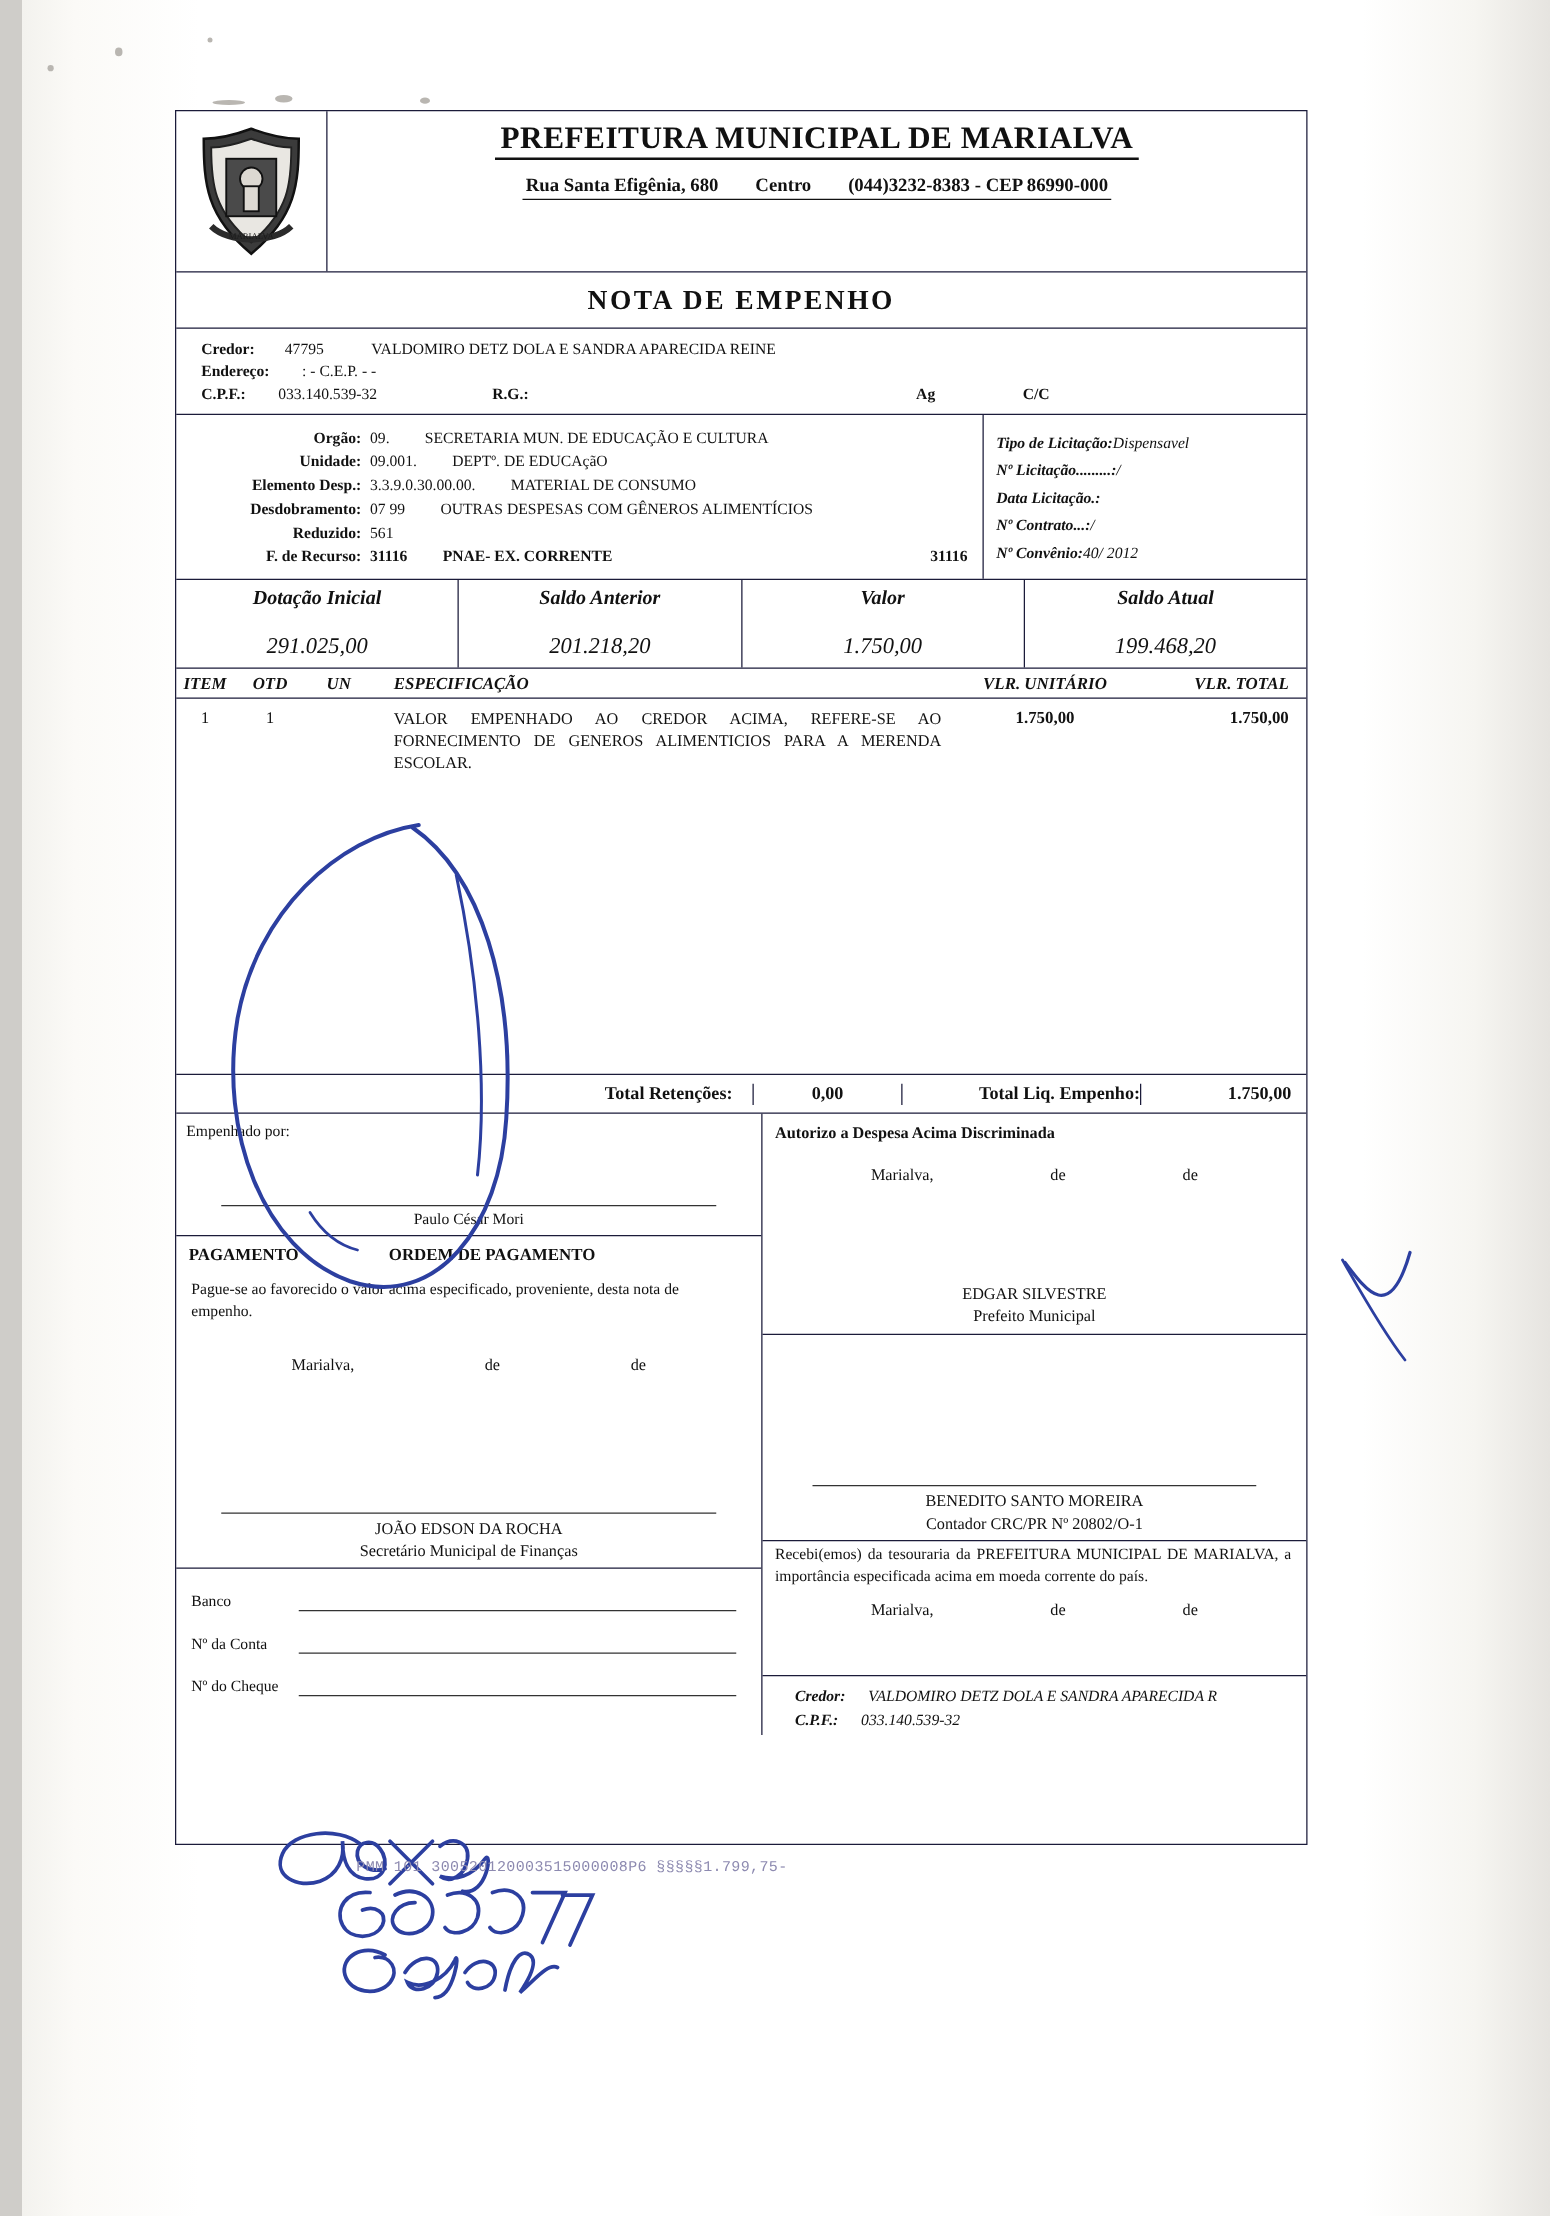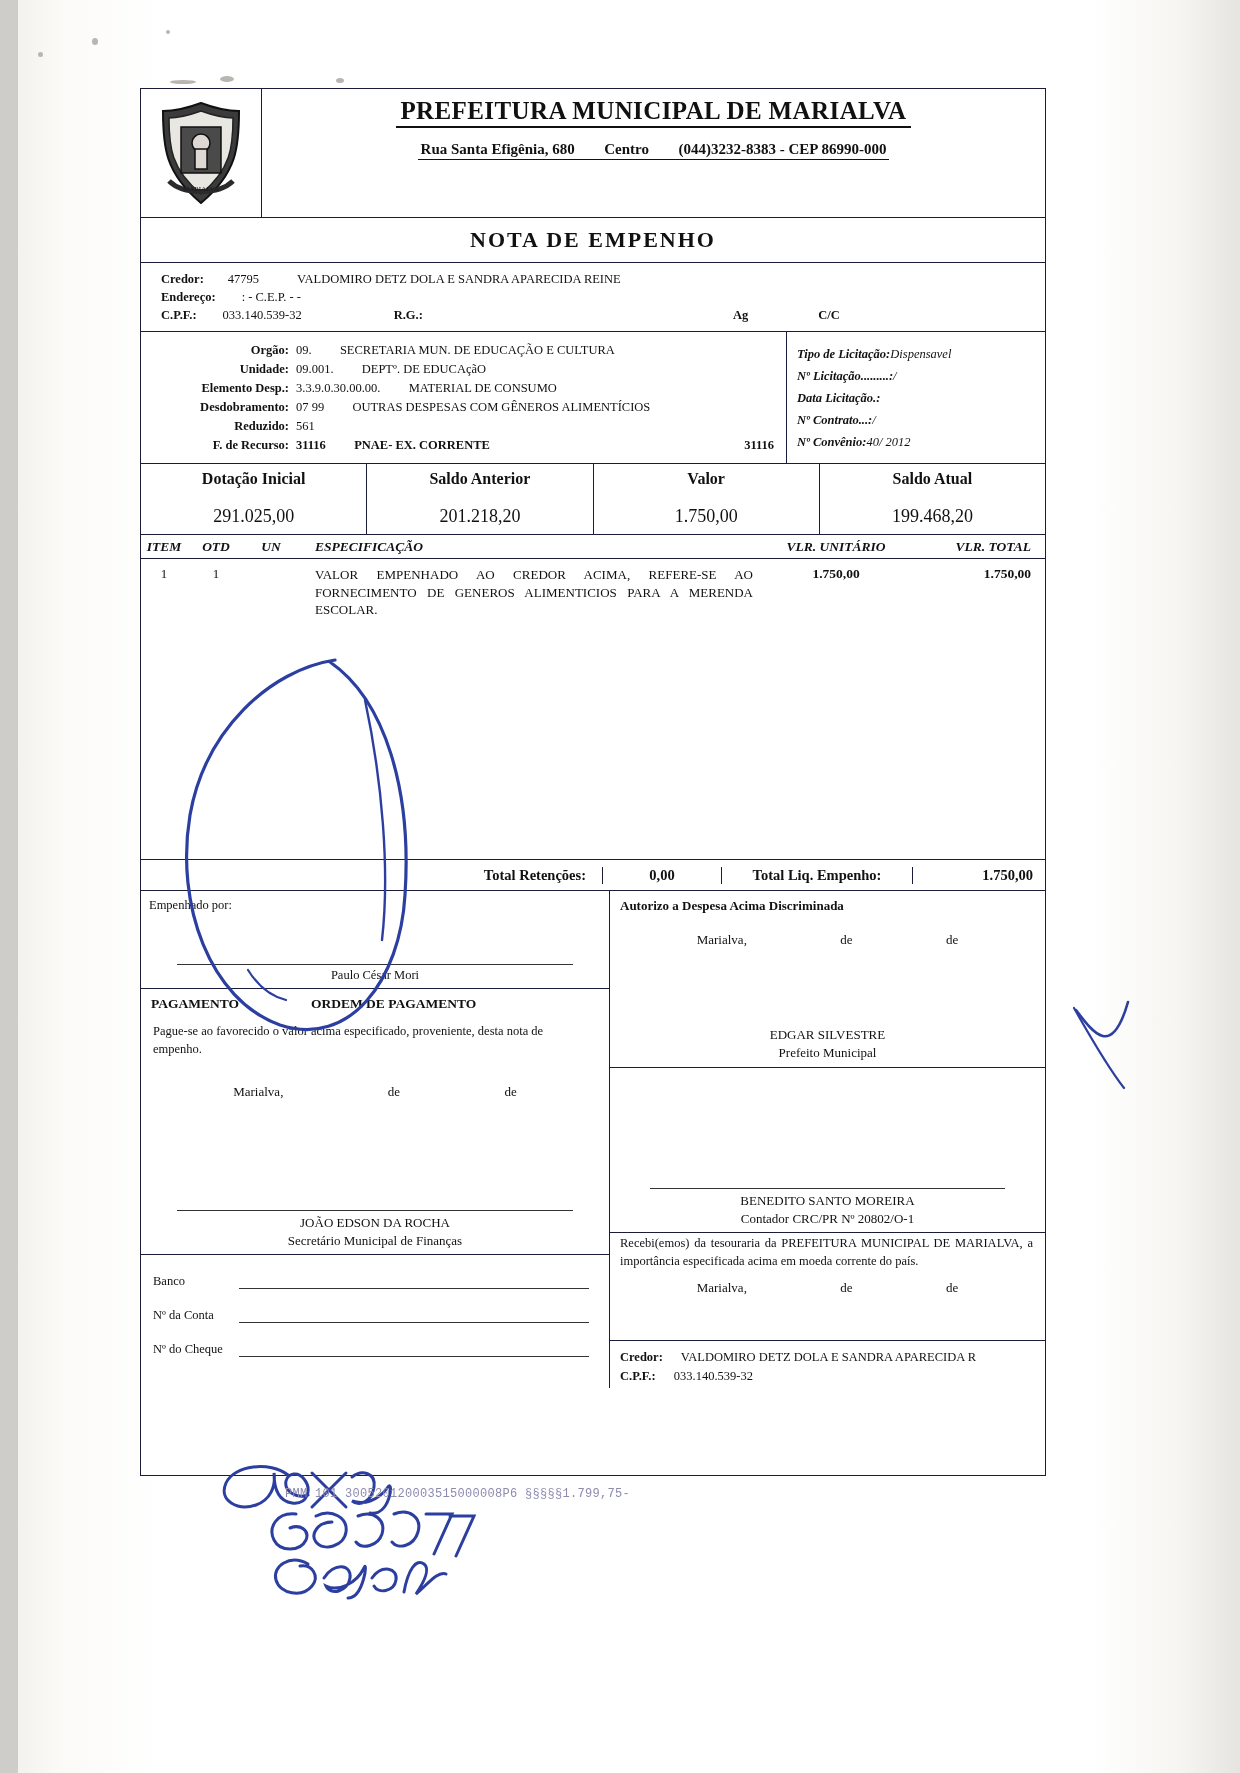--- a/index.html
+++ b/index.html
@@ -86,42 +86,42 @@
   .org-left .ln { display:flex; margin: 4px 0; }
   .org-left .k { width: 148px; text-align: right; font-weight: bold; padding-right: 7px; }
   .org-left .v { }
   .org-left .v .gap { display:inline-block; width: 22px; }
   .org-right { width: 248px; border-left: 1.5px solid #1b1b3a; padding: 8px 0 6px 10px; font-size: 12.5px; font-style: italic; }
   .org-right .ln { margin: 7px 0; font-weight: bold; }
   .org-right .ln span.val { font-weight: normal; }
 
   
   .totals { display:flex; text-align:center; }
-  .totals > div { flex:1; padding: 6px 0 7px; }
+  .totals > div { flex:1; padding: 6px 0 7px; font-style: italic; }
   .totals .t1 { font-size: 16px; font-weight: bold; }
   .totals .t2 { font-size: 18px; margin-top: 18px; }
 
   
   .item-head { display:flex; font-size: 13.5px; font-style: italic; font-weight: bold; padding: 4px 0 3px; }
   .items-body { height: 300px; position: relative; }
   .it-item { width: 46px; text-align:center; }
   .it-otd { width: 58px; text-align:center; }
   .it-un  { width: 52px; text-align:center; }
   .it-esp { flex:1; padding-left: 18px; }
   .it-vu  { width: 150px; text-align:center; }
   .it-vt  { width: 120px; text-align:right; padding-right: 14px; }
   .item-row { display:flex; font-size: 13px; padding-top: 7px; }
   .item-row .desc { text-align: justify; line-height: 1.35; padding-right: 8px; }
   .item-row .num { font-weight: bold; font-size: 13.5px; }
 
   
   .ret { display:flex; font-size: 14.5px; font-weight: bold; height: 30px; align-items:center; }
   .ret .r1 { flex:1; text-align:right; padding-right: 16px; }
   .ret .r2 { width: 118px; text-align:center; border-left:1.5px solid #1b1b3a; border-right:1.5px solid #1b1b3a; }
-  .ret .r3 { width: 190px; text-align:center; }
+  .ret .r3 { width: 190px; text-align:right; }
   .ret .r4 { width: 120px; text-align:right; padding-right: 12px; border-left:1.5px solid #1b1b3a; }
 
   
   .sig { display:flex; }
   .sig-l { width: 468px; border-right: 1.5px solid #1b1b3a; }
   .sig-r { flex:1; }
   .emp-by { font-size: 12.5px; padding: 7px 0 0 8px; height: 66px; }
   .sig-name { text-align:center; font-size: 12.5px; padding-bottom: 5px; }
   .sig-rule { border-top: 1.2px solid #333; margin: 0 36px 3px; }
 
@@ -136,21 +136,21 @@
 
   .recibo-t { text-align:center; font-weight:bold; font-size: 13px; padding: 4px 0 2px;}
   .recibo-b { font-size: 12.5px; padding: 2px 12px 0 10px; text-align: justify; line-height:1.4;}
 
   .bank { font-size: 12.5px; padding: 0 0 0 12px; }
   .bank .bl { display:flex; align-items:flex-end; margin: 16px 0 0; }
   .bank .bl .k { width: 86px; font-weight: normal; }
   .bank .bl .line { flex:1; border-bottom: 1.1px solid #333; height: 17px; margin-right: 20px; }
 
   .cred-foot { font-size: 12.5px; padding: 5px 0 0 10px; }
-  .cred-foot .ln { margin: 4px 0; }
+  .cred-foot .ln { margin: 4px 16px; font-style: italic; }
 
   .footer-code {
     position: absolute;
     left: 285px; top: 1487px;
     font-family: "Liberation Mono", monospace;
     font-size: 12px; color: #8d8ab0; letter-spacing: .3px;
   }
 
   
   .ink { position: absolute; pointer-events: none; }

